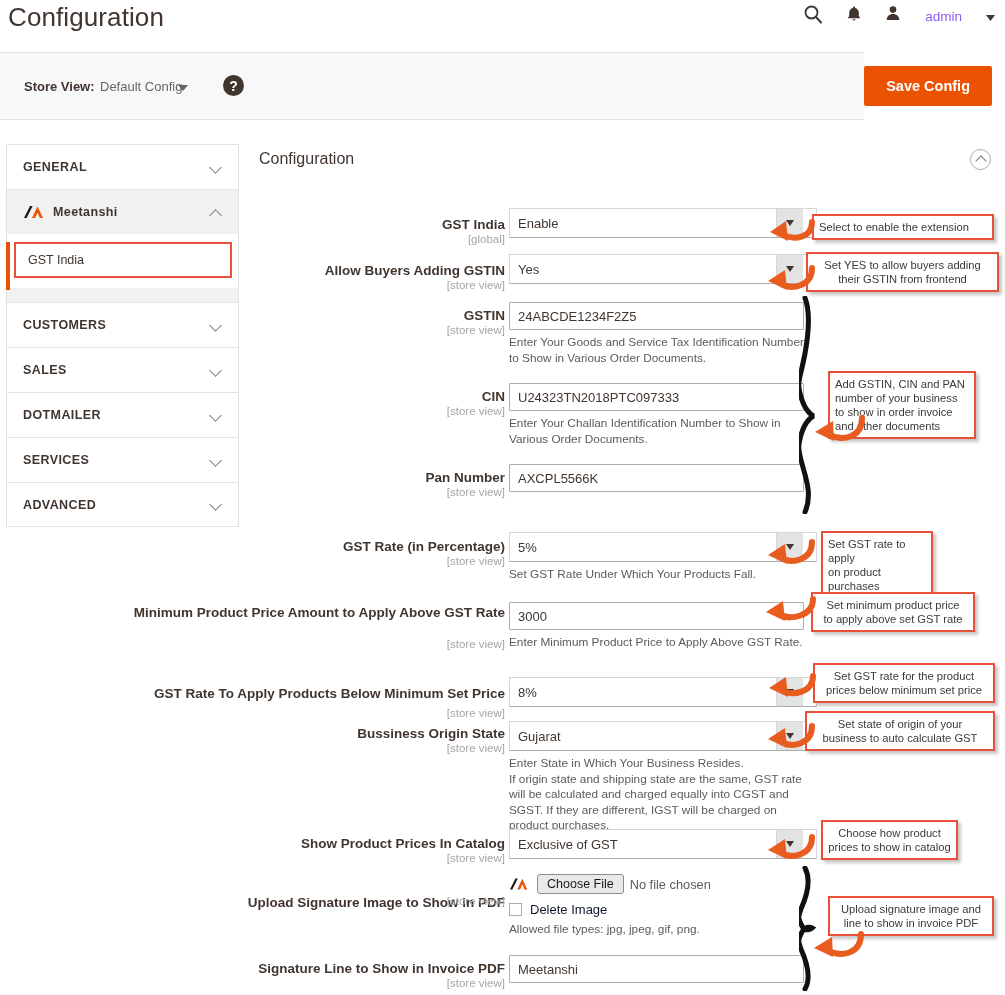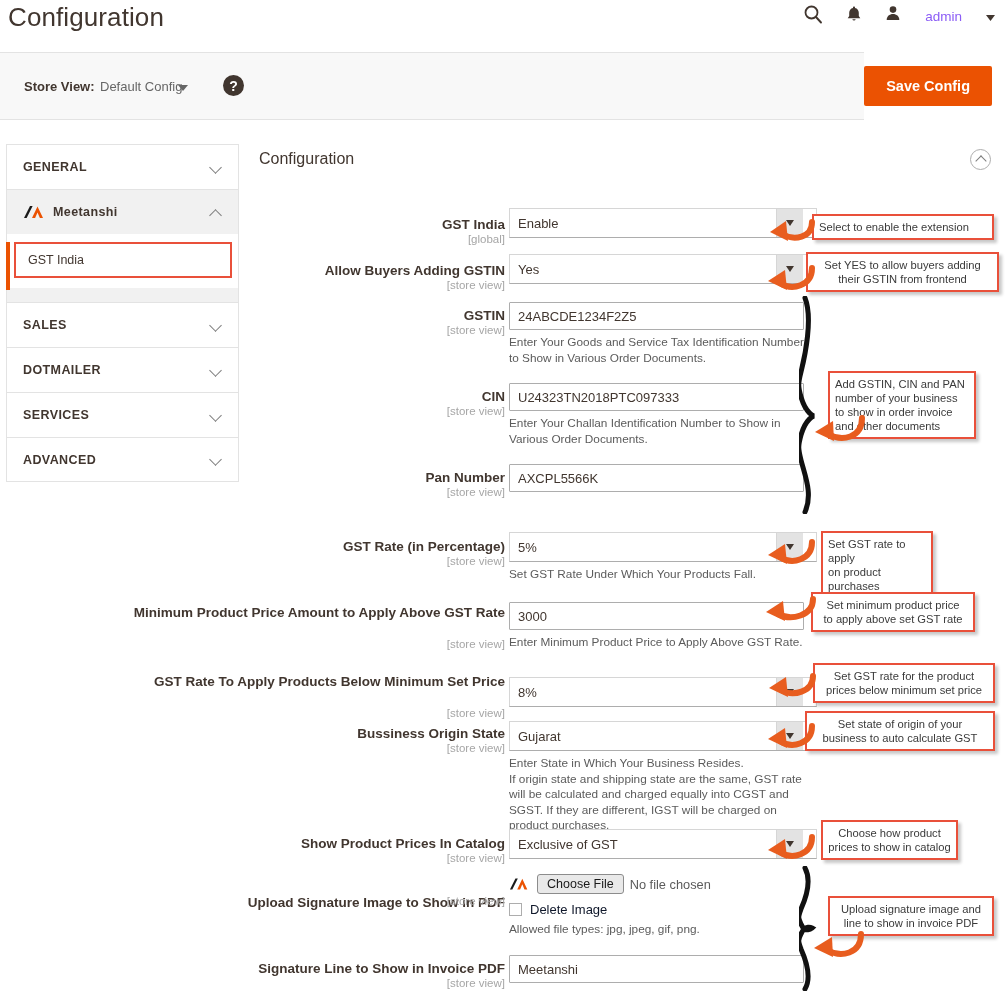--- a/index.html
+++ b/index.html
@@ -212,20 +212,24 @@
     <span class="chev up"></span>
   </div>
 
   <div class="nav-sub-wrap">
     <div id="nav-sub-marker"></div>
     <div class="nav-sub-item">GST India</div>
   </div>
   <div class="nav-gap"></div>
 
   <div class="nav-section">
+    <span class="lbl">CUSTOMERS</span>
+    <span class="chev"></span>
+  </div>
+  <div class="nav-section">
     <span class="lbl">SALES</span>
     <span class="chev"></span>
   </div>
   <div class="nav-section">
     <span class="lbl">DOTMAILER</span>
     <span class="chev"></span>
   </div>
   <div class="nav-section">
     <span class="lbl">SERVICES</span>
     <span class="chev"></span>
@@ -313,21 +317,21 @@
   <div class="row" style="top:452px">
     <div class="flabel" style="top:2px">Minimum Product Price Amount to Apply Above GST Rate</div>
     <div class="fscope" style="top:36px">[store view]</div>
     <div class="fctl">
       <input class="tbox" type="text" value="3000" style="">
       <div class="fnote">Enter Minimum Product Price to Apply Above GST Rate.</div>
     </div>
   </div>
 
   <div class="row" style="top:523px">
-    <div class="flabel" style="top:0px">GST Rate To Apply Products Below Minimum Set Price</div>
+    <div class="flabel" style="top:12px">GST Rate To Apply Products Below Minimum Set Price</div>
     <div class="fscope" style="top:34px">[store view]</div>
     <div class="fctl" style="top:4px">
       <div class="selwrap">
         <div class="selbox">8%</div>
         <div class="selbtn">
             <i></i>
           </div>
       </div>
     </div>
   </div>

